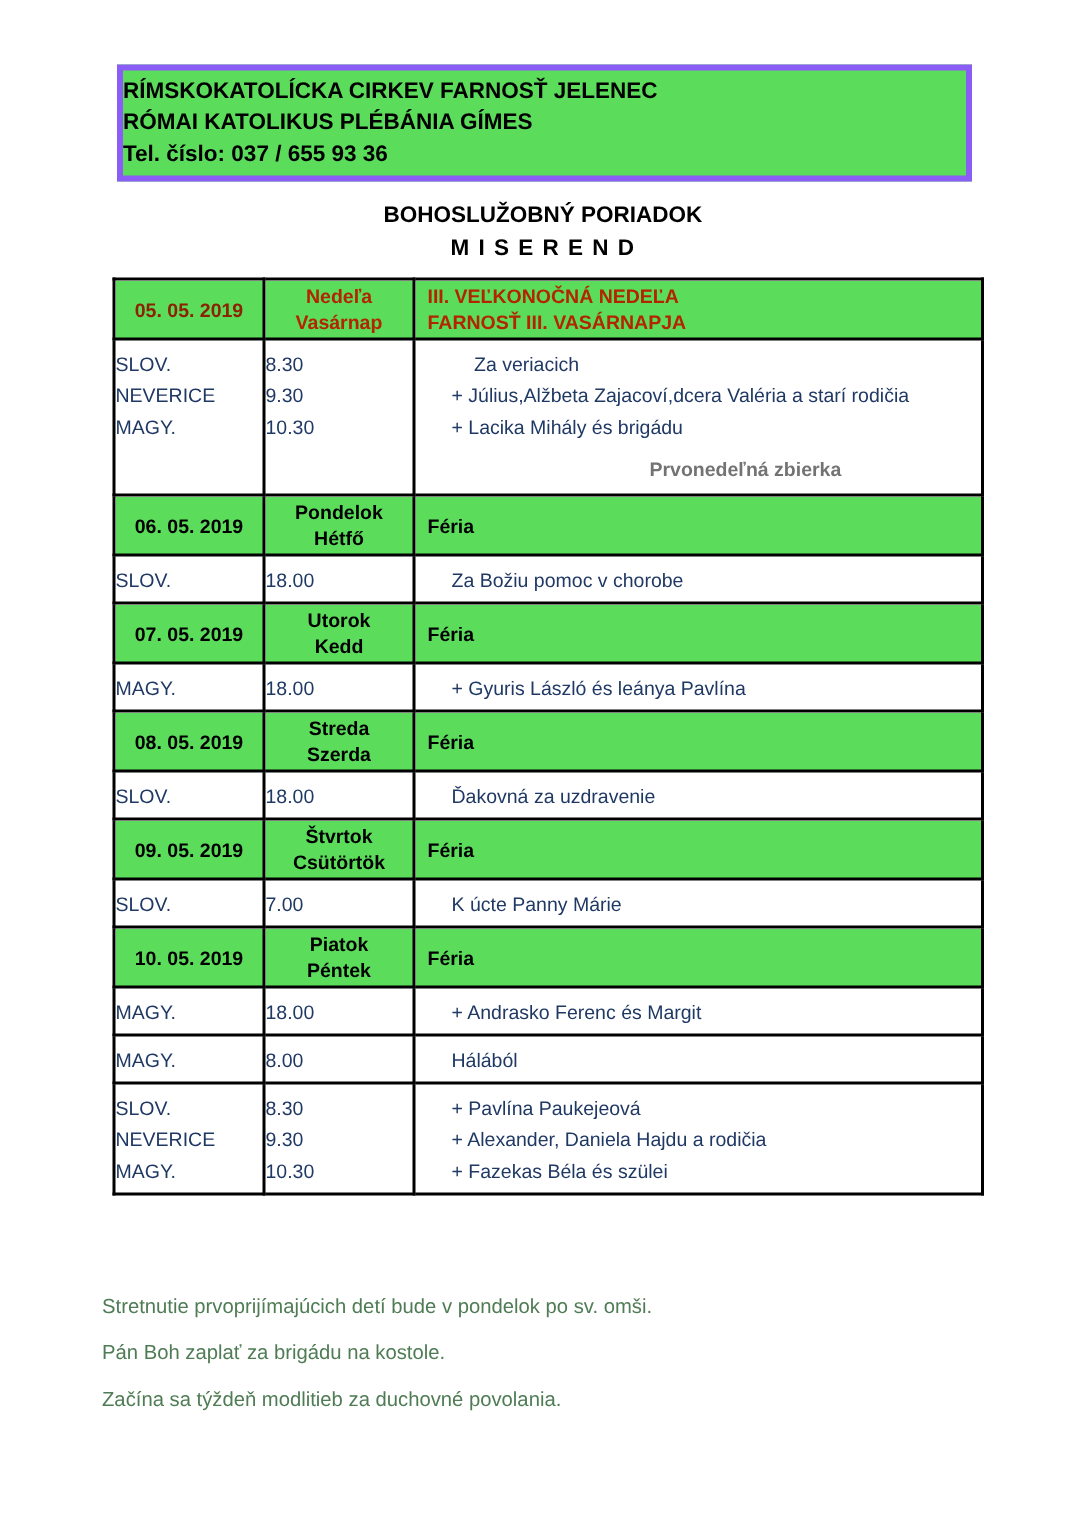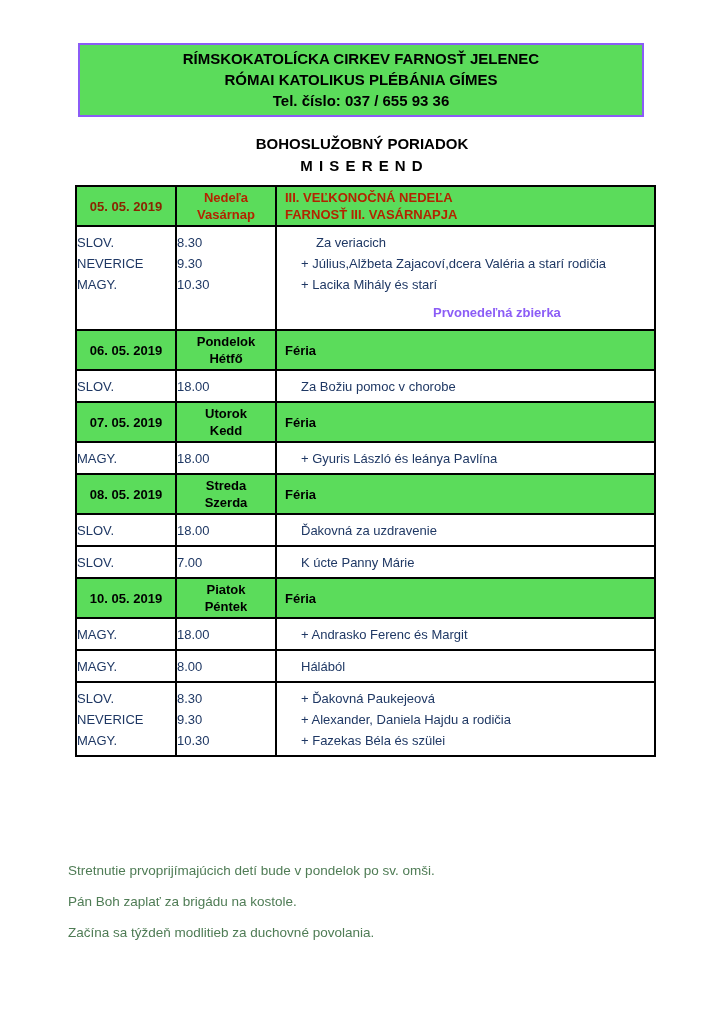--- a/index.html
+++ b/index.html
@@ -22,22 +22,21 @@
     height: 1024px;
   }
 
   
   .header-box {
     position: absolute;
     left: 78px;
     top: 43px;
     width: 562px;
     background: #5bdc5b;
-    border: 2px solid #8b5cf6;
-    text-align: center;
+    border: 4px solid #8b5cf6;
     padding: 3px 0 4px 0;
   }
   .header-box div {
     font-weight: bold;
     font-size: 15px;
     line-height: 21px;
     color: #000;
   }
 
   
@@ -101,21 +100,21 @@
     vertical-align: top;
     padding: 5px 0 4px 0;
     line-height: 21px;
   }
   tr.mass-row td.c-lang,
   tr.mass-row td.c-time { text-align: left; }
   tr.mass-row td.c-int { padding-left: 24px; padding-right: 4px; }
   .int-line.indent { padding-left: 15px; }
   .collection-note {
     font-weight: bold;
-    color: #8b5cf6;
+    color: #737373;
     margin: 7px 0 2px 132px;
   }
 
   
   .footer-notes {
     position: absolute;
     left: 68px;
     top: 862px;
     width: 600px;
   }
@@ -165,21 +164,21 @@
             <div>MAGY.</div>
           </td>
     <td class="c-time">
             <div>8.30</div>
             <div>9.30</div>
             <div>10.30</div>
           </td>
     <td class="c-int">
             <div class="int-line indent">Za veriacich</div>
             <div class="int-line">+ Július,Alžbeta Zajacoví,dcera Valéria a starí rodičia</div>
-            <div class="int-line">+ Lacika Mihály és starí</div>
+            <div class="int-line">+ Lacika Mihály és brigádu</div>
             <div class="collection-note">Prvonedeľná zbierka</div>
           </td>
   </tr>
 
   <tr class="head-row weekday">
     <td class="c-date">06. 05. 2019</td>
     <td class="c-day">
             <div>Pondelok</div>
             <div>Hétfő</div>
           </td>
@@ -236,20 +235,30 @@
             <div>SLOV.</div>
           </td>
     <td class="c-time">
             <div>18.00</div>
           </td>
     <td class="c-int">
             <div class="int-line">Ďakovná za uzdravenie</div>
           </td>
   </tr>
 
+  <tr class="head-row weekday">
+    <td class="c-date">09. 05. 2019</td>
+    <td class="c-day">
+            <div>Štvrtok</div>
+            <div>Csütörtök</div>
+          </td>
+    <td class="c-title">
+            <div>Féria</div>
+          </td>
+  </tr>
   <tr class="mass-row">
     <td class="c-lang">
             <div>SLOV.</div>
           </td>
     <td class="c-time">
             <div>7.00</div>
           </td>
     <td class="c-int">
             <div class="int-line">K úcte Panny Márie</div>
           </td>
@@ -294,21 +303,21 @@
             <div>SLOV.</div>
             <div>NEVERICE</div>
             <div>MAGY.</div>
           </td>
     <td class="c-time">
             <div>8.30</div>
             <div>9.30</div>
             <div>10.30</div>
           </td>
     <td class="c-int">
-            <div class="int-line">+ Ďakovná Paukejeová</div>
+            <div class="int-line">+ Pavlína Paukejeová</div>
             <div class="int-line">+ Alexander, Daniela Hajdu a rodičia</div>
             <div class="int-line">+ Fazekas Béla és szülei</div>
           </td>
   </tr>
 </tbody>
   </table>
 
   <div class="footer-notes">
     <p>Stretnutie prvoprijímajúcich detí bude v pondelok po sv. omši.</p>
     <p>Pán Boh zaplať za brigádu na kostole.</p>

